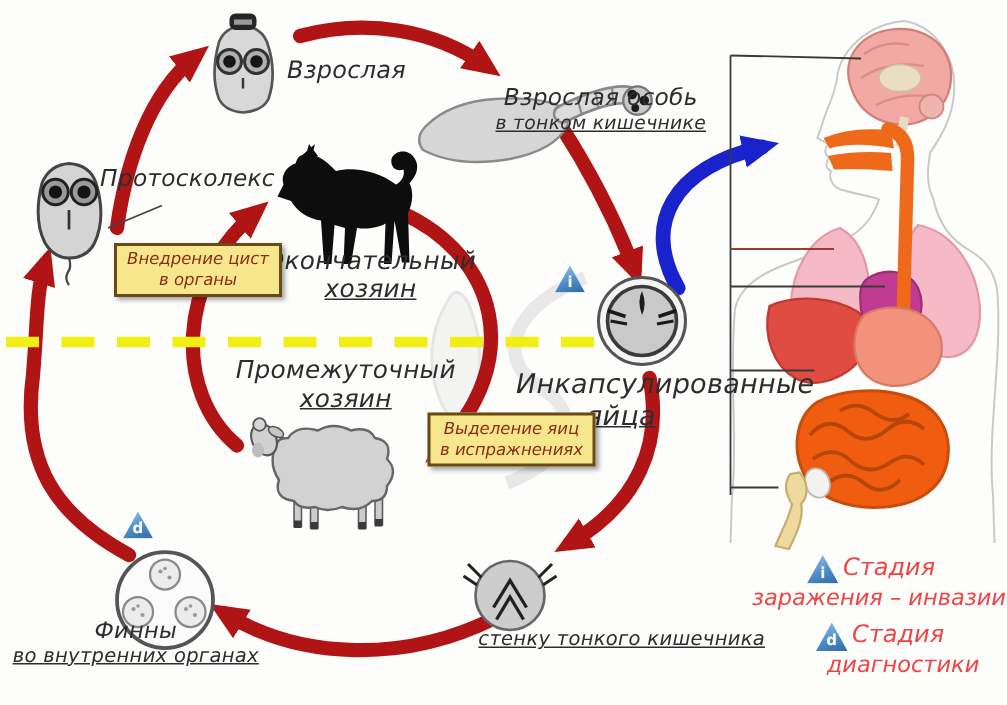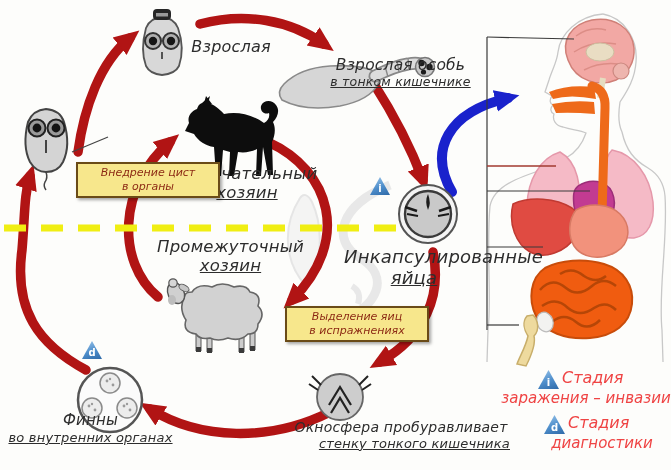--- a/index.html
+++ b/index.html
@@ -8,21 +8,21 @@
   #stage svg{position:absolute;left:0;top:0;}
   .lbl{position:absolute;font-style:italic;color:#2d2d2d;text-align:center;line-height:1.18;letter-spacing:.2px;z-index:4;}
   .lbl .l2{display:block;text-decoration:underline;}
   .arc{fill:none;stroke:var(--arrow-red,#b11414);stroke-width:9.5;stroke-linecap:round;}
   .arcB{fill:none;stroke:var(--arrow-blue,#1a22cc);stroke-width:10;stroke-linecap:round;}
   .hR{fill:var(--arrow-red,#b11414);} .hB{fill:var(--arrow-blue,#1a22cc);}
   .dash{stroke:var(--dash-yellow,#f0ee12);stroke-width:7;stroke-dasharray:22 15;fill:none;}
   .ld{stroke:#3a3a3a;stroke-width:1.2;fill:none;}
   .note{position:absolute;background:var(--note-bg,#f7e78c);border:2px solid var(--note-border,#6a4b17);
         color:var(--note-text,#8c2a14);font-style:italic;font-size:11px;font-weight:500;text-align:center;
-        line-height:1.25;padding:2px 20px;box-shadow:2px 2px 3px rgba(0,0,0,.35);z-index:5;}
+        line-height:1.25;padding:2px 4px;box-shadow:2px 2px 3px rgba(0,0,0,.35);z-index:5;}
   .tri{position:absolute;width:20px;height:18px;z-index:6;
        background:linear-gradient(160deg,#9cc6ea 0%,var(--marker-blue,#4e8ecb) 55%,#2f6aa8 100%);
        clip-path:polygon(50% 0,100% 100%,0 100%);}
   .tri span{position:absolute;bottom:1px;left:50%;transform:translateX(-50%);
        color:#fff;font-size:10px;font-weight:bold;font-style:normal;line-height:1;}
   .legend-line{position:absolute;font-style:italic;color:#ef4444;z-index:4;}
 </style>
 </head>
 <body>
 
@@ -207,51 +207,53 @@
 
   <div class="lbl" style="left:172px;top:38px;width:118px;">
     <span style="font-size:16px;">Взрослая</span>
   </div>
 
   <div class="lbl" style="left:328px;top:8px;width:145px;margin-top:48px;">
     <span style="font-size:15.5px;">Взрослая особь</span>
     <span class="l2" style="font-size:12.5px;">в тонком кишечнике</span>
   </div>
 
+  <div class="lbl" style="left:64px;top:110px;width:122px;font-size:15.5px;">
+    <span>Протосколекс</span>
+  </div>
 
   <div class="lbl" style="left:176px;top:164px;width:142px;font-size:16.5px;font-weight:500;">
     <span>Окончательный</span>
     <span class="l2">хозяин</span>
   </div>
 
   <div class="lbl" style="left:148px;top:237px;width:165px;font-size:16.5px;font-weight:500;">
     <span>Промежуточный</span>
     <span class="l2">хозяин</span>
   </div>
 
   <div class="lbl" style="left:344px;top:246px;width:140px;font-size:18px;">
     <span>Инкапсулированные</span>
     <span class="l2">яйца</span>
   </div>
 
   <div class="lbl" style="left:292px;top:419px;width:218px;font-size:14px;">
-    <span>Окносфера пробуравливает</span>
     <span class="l2" style="font-size:13px;text-align:right;">стенку тонкого кишечника</span>
   </div>
 
   <div class="lbl" style="left:8px;top:411px;width:165px;">
     <span style="font-size:15px;">Финны</span>
     <span class="l2" style="font-size:13px;">во внутренних органах</span>
   </div>
 
   <div class="note" style="left:76px;top:162px;width:100px;">
     <span>Внедрение цист</span><br>
     <span>в органы</span>
   </div>
-  <div class="note" style="left:285px;top:275px;width:100px;margin-top:31px;">
+  <div class="note" style="left:285px;top:275px;width:100px;">
     <span>Выделение яиц</span><br>
     <span>в испражнениях</span>
   </div>
 
   <div class="tri" style="left:370px;top:177px;">
     <span>i</span>
   </div>
   <div class="tri" style="left:82px;top:341px;">
     <span>d</span>
   </div>

